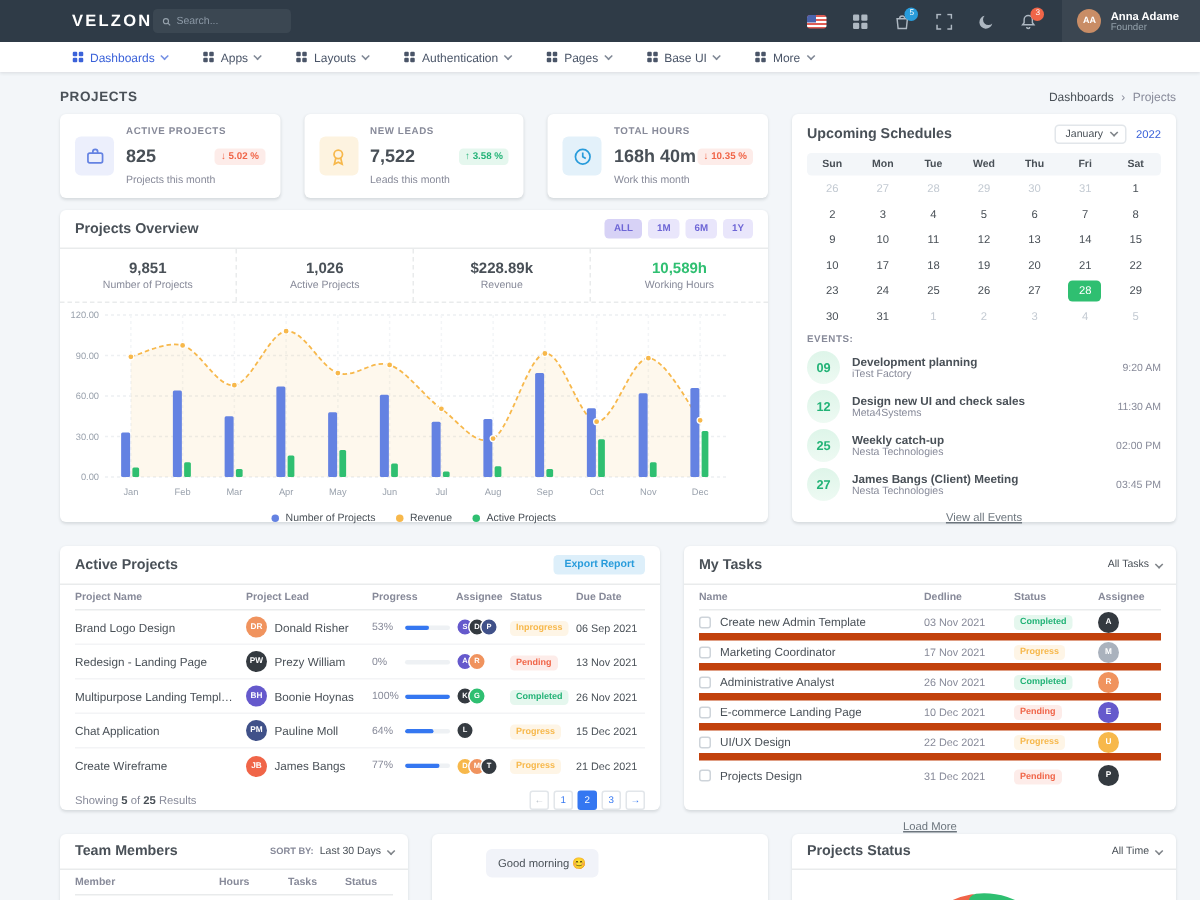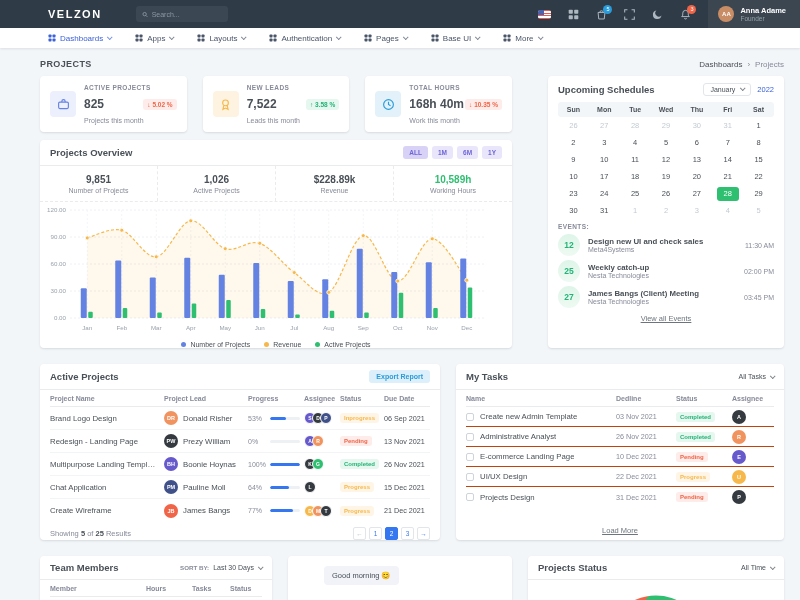--- a/index.html
+++ b/index.html
@@ -2,21 +2,21 @@
 <html><head>
 <meta charset="utf-8">
 <style>
   * { margin:0; padding:0; box-sizing:border-box; }
   html,body { width:800px; height:600px; overflow:hidden; background:#f3f6f9;
     font-family:"Liberation Sans", sans-serif; color:#495057; }
   .screen { width:800px; height:600px; position:relative; }
 
   
   .topbar { height:28px; background:#2f3b47; display:flex; align-items:center; padding-left:48px; }
-  .logo { color:#fff; font-size:11px; font-weight:bold; letter-spacing:1.5px; margin-right:34px; }
+  .logo { color:#fff; font-size:11px; font-weight:bold; letter-spacing:1.5px; }
   .searchbox { width:92px; height:16px; background:#3b4752; border-radius:3px; display:flex; align-items:center; gap:4px; padding:0 6px; color:#97a3ad; }
   .searchbox svg { width:7px; height:7px; }
   .searchbox input { background:transparent; border:none; outline:none; color:#c2cad1; font-size:7px; width:70px; font-family:inherit; }
   .searchbox input::placeholder { color:#8b98a5; }
   .top-right { margin-left:auto; display:flex; align-items:center; height:100%; }
   .tico { position:relative; margin-right:17px; color:#aeb8c2; display:flex; align-items:center; cursor:pointer; }
   .tico svg { width:11px; height:11px; }
   .flag { width:13px; height:9px; border-radius:2px; background:repeating-linear-gradient(#e05c54 0 1.3px,#fff 1.3px 2.6px); position:relative; overflow:hidden; }
   .flag:after { content:""; position:absolute; left:0; top:0; width:6px; height:5px; background:#4b63ad; }
   .nbadge { position:absolute; top:-4px; right:-5px; min-width:9px; height:9px; border-radius:5px; font-size:5.5px; color:#fff; display:flex; align-items:center; justify-content:center; padding:0 1px; }
@@ -70,21 +70,21 @@
   .ostats { display:grid; grid-template-columns:1fr 1fr 1fr 1fr; height:36px; border-bottom:1px dashed #e9ebec; }
   .ostat { display:flex; flex-direction:column; align-items:center; justify-content:center; gap:2px; border-right:1px dashed #e9ebec; }
   .ostat:last-child { border-right:none; }
   .ostat .v { font-size:10px; font-weight:bold; color:#495057; }
   .ostat .l { font-size:7px; color:#878a99; }
   .legend { display:flex; justify-content:center; gap:14px; align-items:center; height:13px; }
   .litem { display:flex; align-items:center; gap:4px; font-size:7px; color:#495057; }
   .ldot { width:5px; height:5px; border-radius:50%; }
 
   
-  .schedules { height:272px; padding-bottom:4px;margin-left:20px; }
+  .schedules { height:272px; padding-bottom:4px; }
   .schedules .chead { height:26px; border-bottom:none; }
   .msel { display:flex; align-items:center; gap:6px; }
   .mselect { border:1px solid #e2e6ea; border-radius:3px; font-size:7px; color:#495057; padding:2px 6px; display:flex; gap:5px; align-items:center; cursor:pointer; }
   .myear { font-size:7.5px; color:#3b62d9; }
   .cal { padding:0 10px; }
   .cal-head { display:grid; grid-template-columns:repeat(7,1fr); background:#f3f6f9; border-radius:3px; height:15px; align-items:center; }
   .cal-head span { text-align:center; font-size:7px; font-weight:bold; color:#495057; }
   .cal-row { display:grid; grid-template-columns:repeat(7,1fr); height:17px; align-items:center; }
   .cal-cell { text-align:center; font-size:7.5px; color:#495057; cursor:pointer; }
   .cal-cell.muted { color:#c3cad2; }
@@ -126,21 +126,21 @@
   .duedate { font-size:7.2px; color:#495057; }
   .ap-foot { display:flex; justify-content:space-between; align-items:center; height:22px; padding:0 10px; }
   .showing { font-size:7.5px; color:#878a99; }
   .showing b { color:#495057; }
   .pager { display:flex; gap:3px; }
   .pg { min-width:13px; height:13px; border:1px solid #e2e6ea; border-radius:2px; background:#fff; color:#3577f1; font-size:6.5px; display:flex; align-items:center; justify-content:center; cursor:pointer; padding:0 2px; }
   .pg.active { background:#3577f1; border-color:#3577f1; color:#fff; }
   .pg.dis { color:#b6bec7; }
 
   .mt-grid { display:grid; grid-template-columns:150px 60px 56px 42px; align-items:center; }
-  .mt-row { height:20px; border-bottom:1px solid #c2410c; font-size:7.8px; }
+  .mt-row { height:20px; border-bottom:5px solid #c2410c; font-size:7.8px; }
   .mt-row:last-of-type { border-bottom:none; }
   .namecell { display:flex; align-items:center; gap:6px; min-width:0; }
   .namecell span.txt { white-space:nowrap; overflow:hidden; text-overflow:ellipsis; }
   .cb { width:8px; height:8px; border:1px solid #ced4da; border-radius:2px; background:#fff; flex:none; cursor:pointer; }
   .mtdate { font-size:7.2px; color:#878a99; }
   .loadmore { text-align:center; font-size:7.5px; color:#6c757d; text-decoration:underline; padding-top:3px; cursor:pointer;margin-top:16px; }
 
   
   .grid-bottom { display:grid; grid-template-columns:232px 224px 256px; gap:16px; margin-top:16px; }
   .grid-bottom .card { height:120px; overflow:hidden; }
@@ -548,20 +548,28 @@
                 <span class="cal-cell muted"><span>2</span></span>
                 <span class="cal-cell muted"><span>3</span></span>
                 <span class="cal-cell muted"><span>4</span></span>
                 <span class="cal-cell muted"><span>5</span></span>
               </div>
             </div>
         </div>
         <div class="ev-label">EVENTS:</div>
         <div id="events-list">
             <div class="event">
+              <span class="evday">09</span>
+              <span class="evmain">
+                <div class="evtitle">Development planning</div>
+                <div class="evorg">iTest Factory</div>
+              </span>
+              <span class="evtime">9:20 AM</span>
+            </div>
+            <div class="event">
               <span class="evday">12</span>
               <span class="evmain">
                 <div class="evtitle">Design new UI and check sales</div>
                 <div class="evorg">Meta4Systems</div>
               </span>
               <span class="evtime">11:30 AM</span>
             </div>
             <div class="event">
               <span class="evday">25</span>
               <span class="evmain">
@@ -734,20 +742,29 @@
                   <span class="cb"></span>
                   <span class="txt">Create new Admin Template</span>
                 </span>
                 <span class="mtdate">03 Nov 2021</span>
                 <span><span class="badge b-success">Completed</span></span>
                 <span class="av av14" style="background: rgb(52, 58, 64);">A</span>
               </div>
               <div class="mt-grid mt-row">
                 <span class="namecell">
                   <span class="cb"></span>
+                  <span class="txt">Marketing Coordinator</span>
+                </span>
+                <span class="mtdate">17 Nov 2021</span>
+                <span><span class="badge b-warning">Progress</span></span>
+                <span class="av av14" style="background: rgb(170, 178, 189);">M</span>
+              </div>
+              <div class="mt-grid mt-row">
+                <span class="namecell">
+                  <span class="cb"></span>
                   <span class="txt">Administrative Analyst</span>
                 </span>
                 <span class="mtdate">26 Nov 2021</span>
                 <span><span class="badge b-success">Completed</span></span>
                 <span class="av av14" style="background: rgb(240, 147, 94);">R</span>
               </div>
               <div class="mt-grid mt-row">
                 <span class="namecell">
                   <span class="cb"></span>
                   <span class="txt">E-commerce Landing Page</span>

